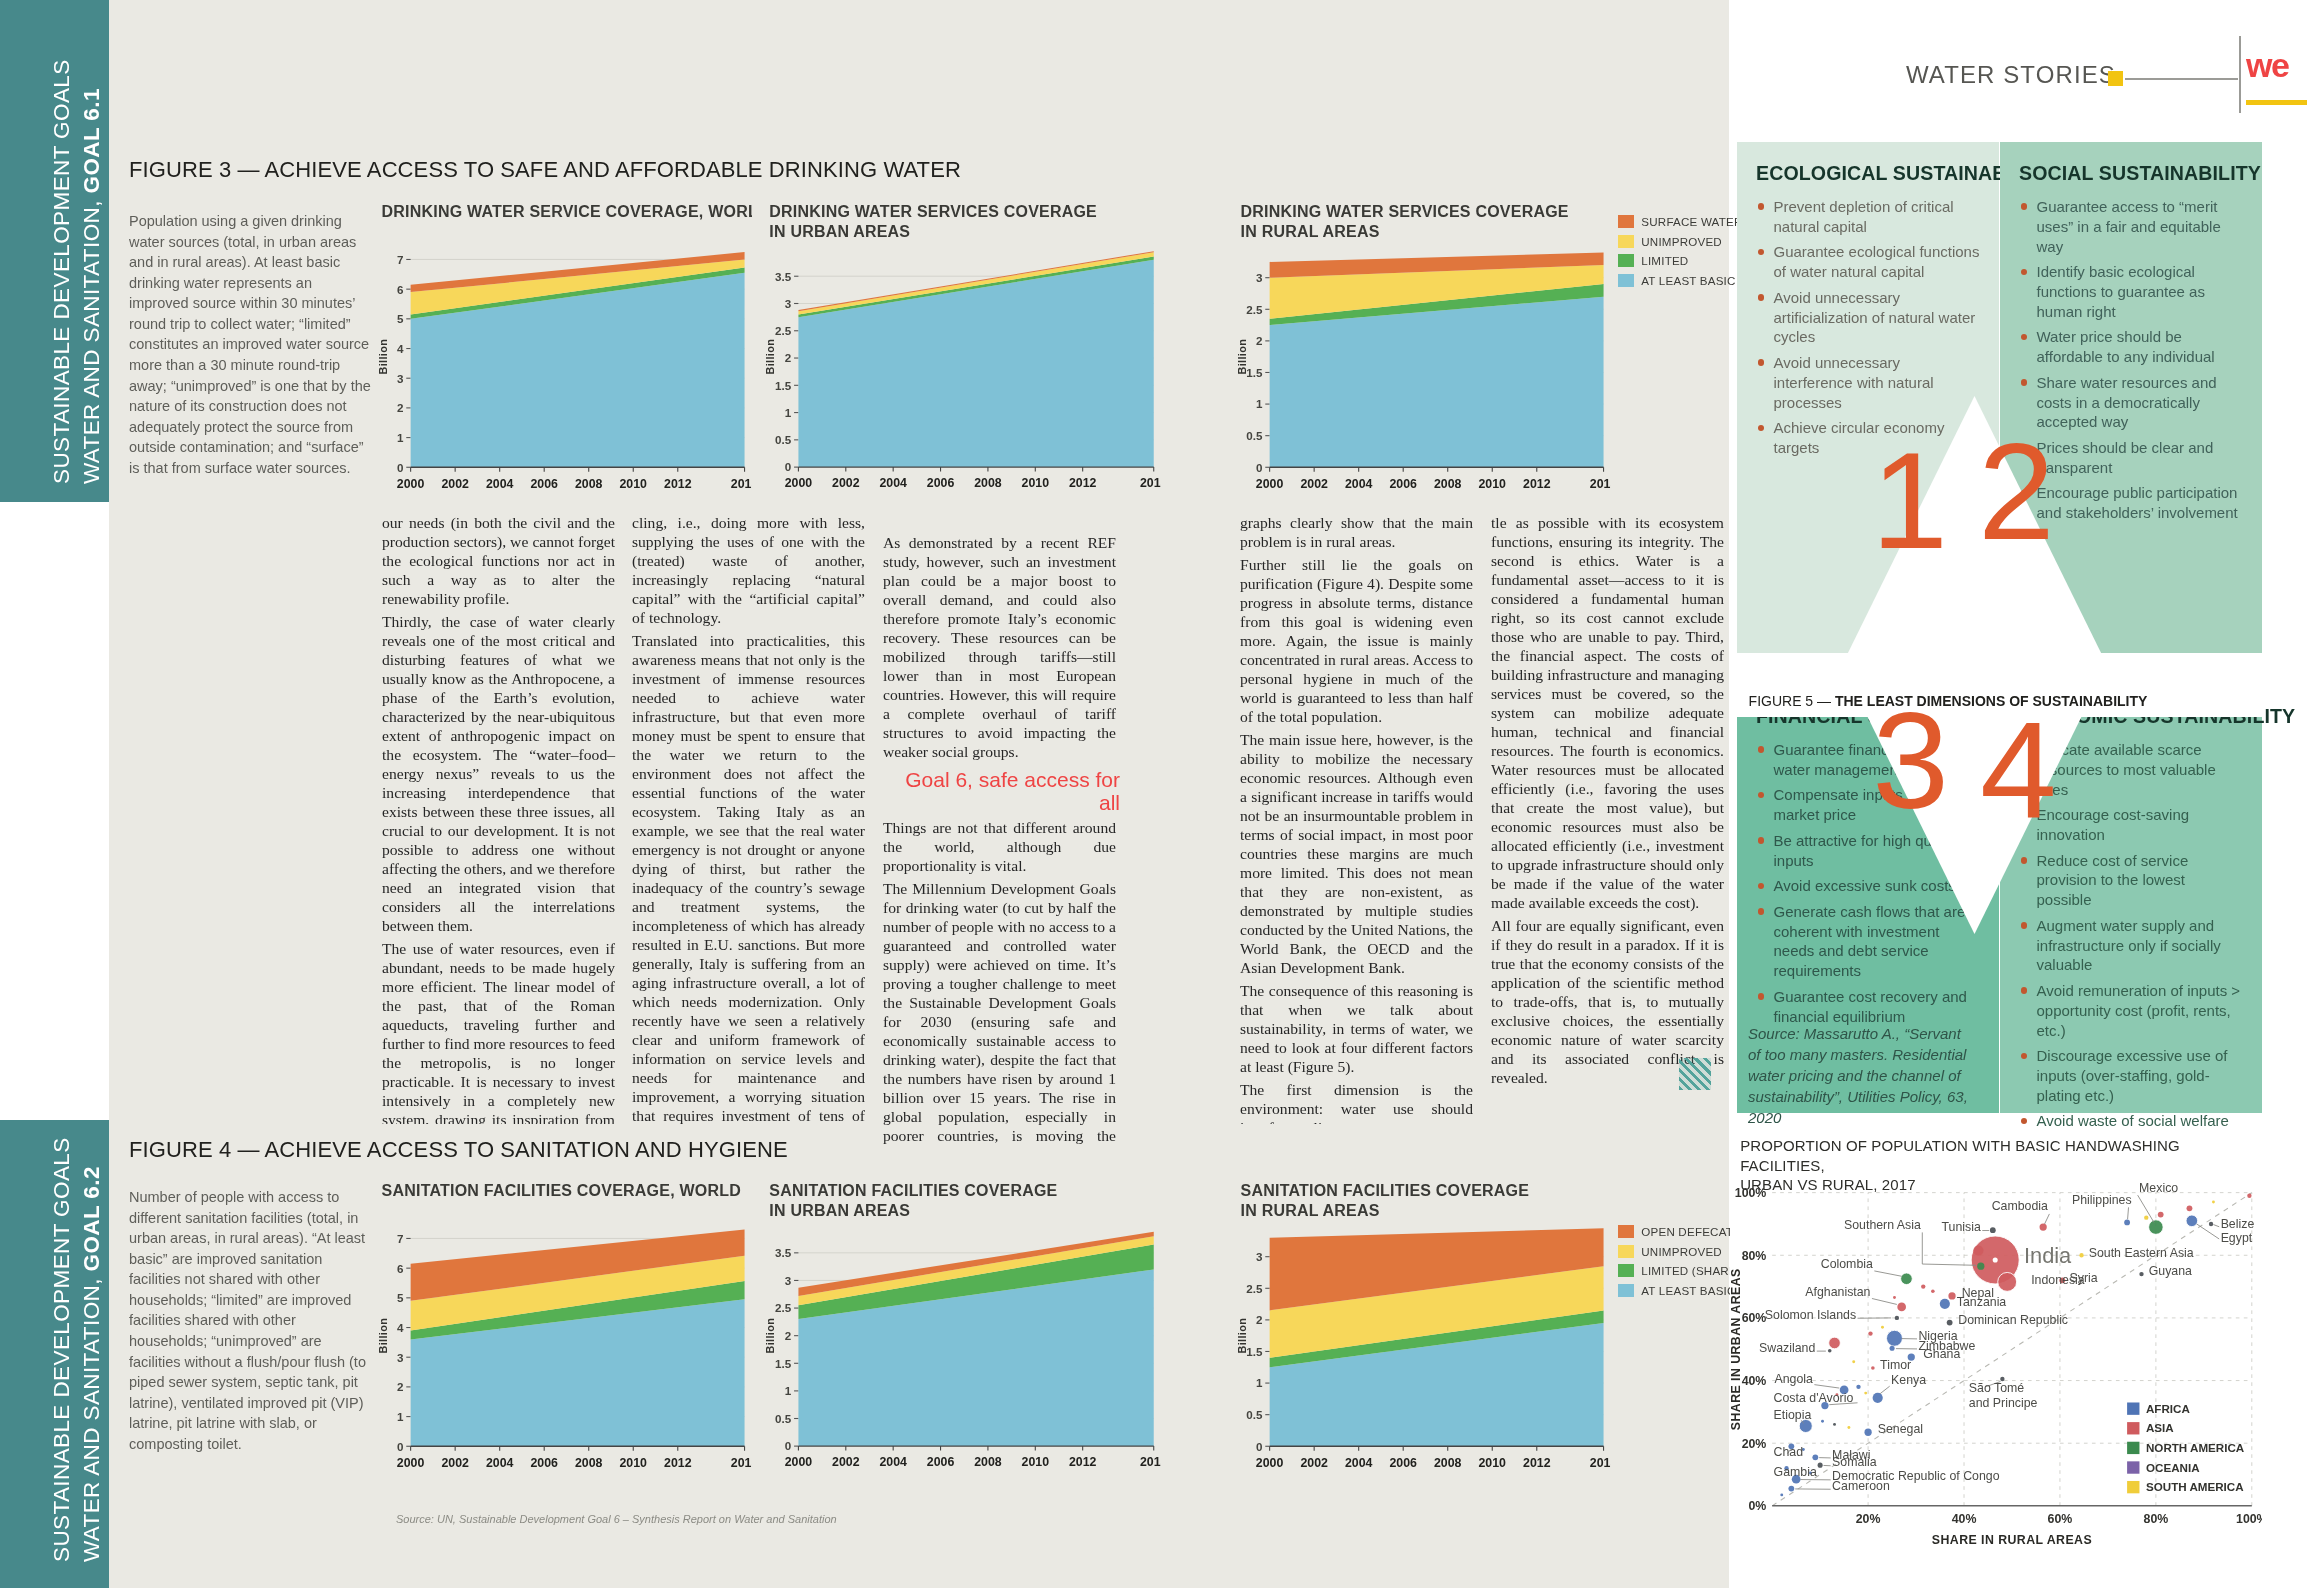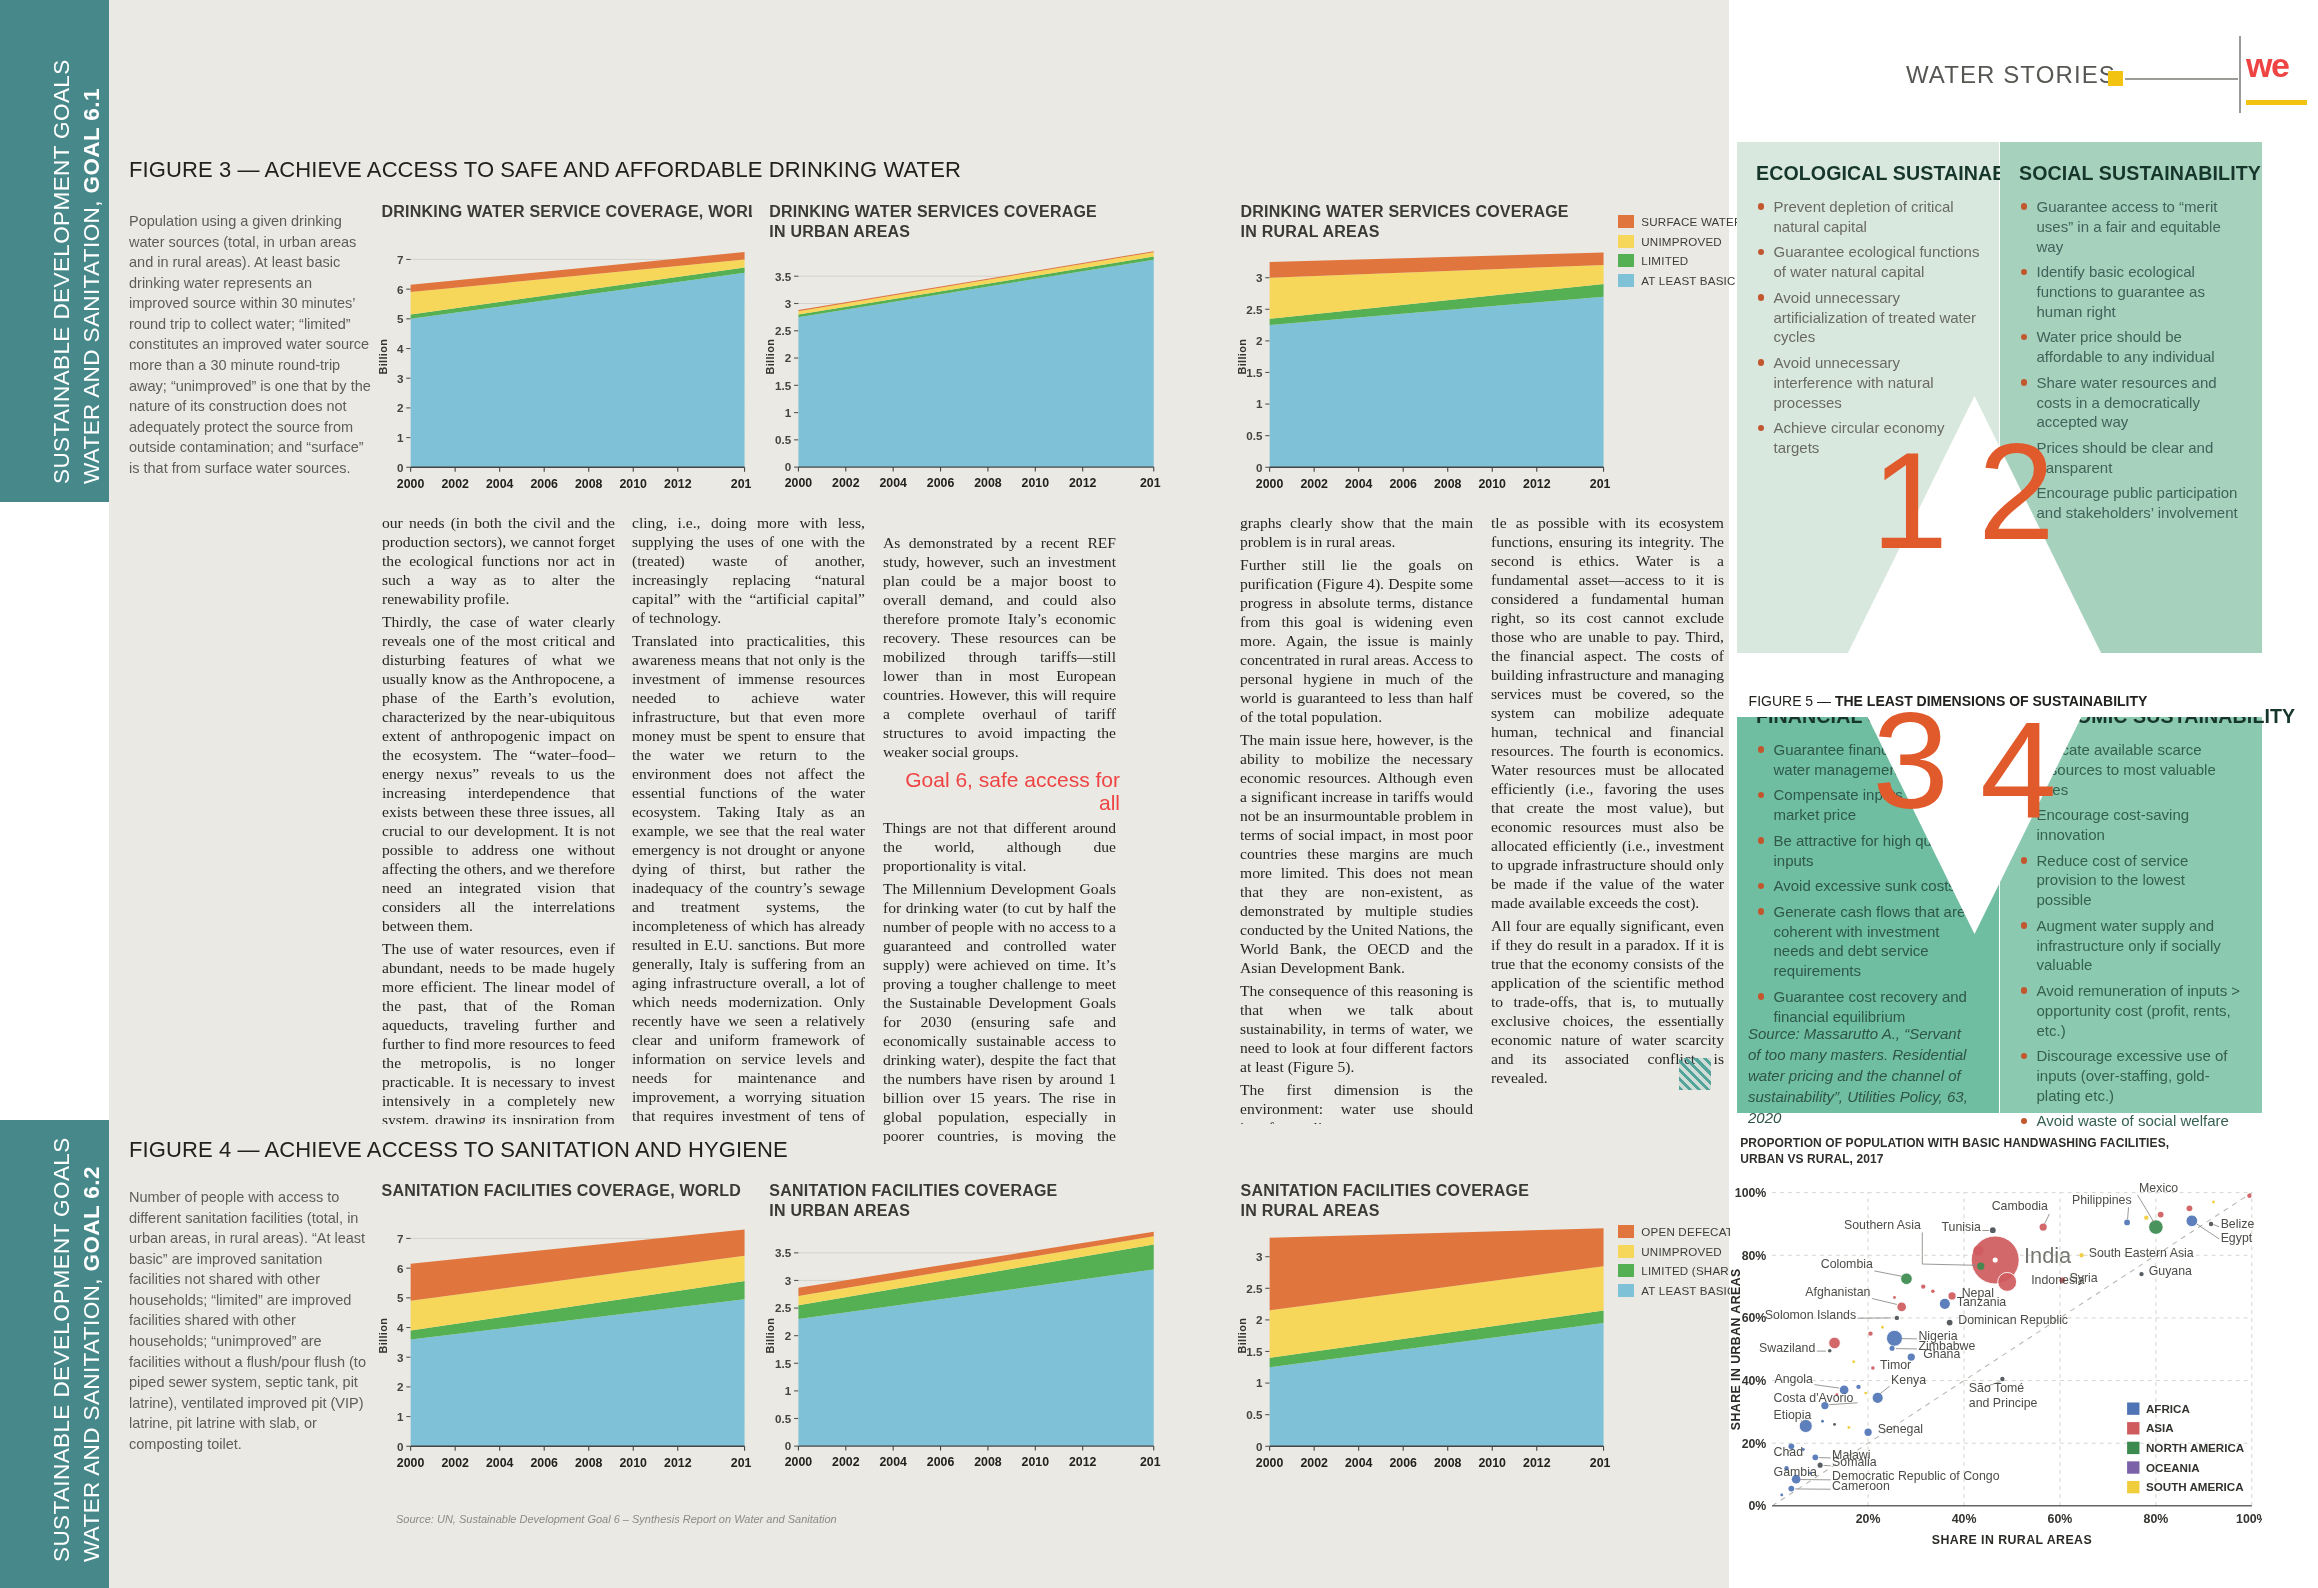--- a/index.html
+++ b/index.html
@@ -47,21 +47,21 @@
   
   .ws-title{left:1906px;top:61px;font-size:24px;color:#56565
 2;color:#565652;letter-spacing:1.1px;white-space:nowrap}
   .ws-square{left:2108px;top:71px;width:14.5px;height:14.5px;background:#f2c411}
   .ws-hline{left:2125px;top:78px;width:113px;height:1.5px;background:#9b9b97}
   .ws-vline{left:2239px;top:36px;width:1.5px;height:77px;background:#9b9b97}
   .we-logo{left:2246px;top:48px;font-size:34px;font-weight:bold;letter-spacing:-1.5px;color:#ef4444;line-height:1}
   .we-underline{left:2246px;top:100px;width:61px;height:5.1px;background:#f2c411}
   
   .scatter-panel{left:1730px;top:1129px;width:532px;height:425px;background:#fff}
-  .scatter-title{position:absolute;left:10.2px;top:7.3px;font-weight:bold;font-size:12px;line-height:1.3;color:#2e2e2a;letter-spacing:0.1px}
+  .scatter-title{position:absolute;left:10.2px;top:7.3px;font-weight:normal;font-size:15px;line-height:1.3;color:#2e2e2a;letter-spacing:0.1px}
   .chart-source{left:396px;top:1513px;font-style:italic;font-size:11px;color:#8b8b84}
   
   .ct{font-family:"Liberation Sans",sans-serif;font-weight:bold;font-size:22px;fill:#3a3a36;letter-spacing:.3px}
   .yt{font-family:"Liberation Sans",sans-serif;font-weight:bold;font-size:16px;fill:#44443f;text-anchor:end}
   .xt{font-family:"Liberation Sans",sans-serif;font-weight:bold;font-size:17px;fill:#22221f}
   .yl{font-family:"Liberation Sans",sans-serif;font-weight:bold;font-size:15px;fill:#33332f;letter-spacing:.5px}
   .sl{font-family:"Liberation Sans",sans-serif;font-size:17px;fill:#4c4c48}
   .sl-big{font-size:30px;fill:#767670}
   .lg{font-family:"Liberation Sans",sans-serif;font-weight:bold;font-size:16px;fill:#33332f}
   .glab{font-family:"Liberation Sans",sans-serif;font-weight:bold;font-size:17px;fill:#33332f}
@@ -282,21 +282,21 @@
     <p class="para">tle as possible with its ecosystem functions, ensuring its integrity. The second is ethics. Water is a fundamental asset—access to it is considered a fundamental human right, so its cost cannot exclude those who are unable to pay. Third, the financial aspect. The costs of building infrastructure and managing services must be covered, so the system can mobilize adequate human, technical and financial resources. The fourth is economics. Water resources must be allocated efficiently (i.e., favoring the uses that create the most value), but economic resources must also be allocated efficiently (i.e., investment to upgrade infrastructure should only be made if the value of the water made available exceeds the cost).</p>
     <p class="para">All four are equally significant, even if they do result in a paradox. If it is true that the economy consists of the application of the scientific method to trade-offs, that is, to mutually exclusive choices, the essentially economic nature of water scarcity and its associated conflict is revealed.</p>
   </div>
 <div class="abs end-marker"></div>
 
 <div class="abs q q-eco">
   <h3>ECOLOGICAL SUSTAINABILITY</h3>
   <ul>
       <li>Prevent depletion of critical natural capital</li>
       <li>Guarantee ecological functions of water natural capital</li>
-      <li>Avoid unnecessary artificialization of treated water cycles</li>
+      <li>Avoid unnecessary artificialization of natural water cycles</li>
       <li>Avoid unnecessary  interference with natural processes</li>
       <li>Achieve circular economy targets</li>
     </ul>
 </div>
 <div class="abs q q-soc">
   <h3>SOCIAL SUSTAINABILITY</h3>
   <ul>
       <li>Guarantee access to “merit uses” in a fair and equitable way</li>
       <li>Identify  basic ecological functions to guarantee as human right</li>
       <li>Water price should be affordable to any individual</li>

